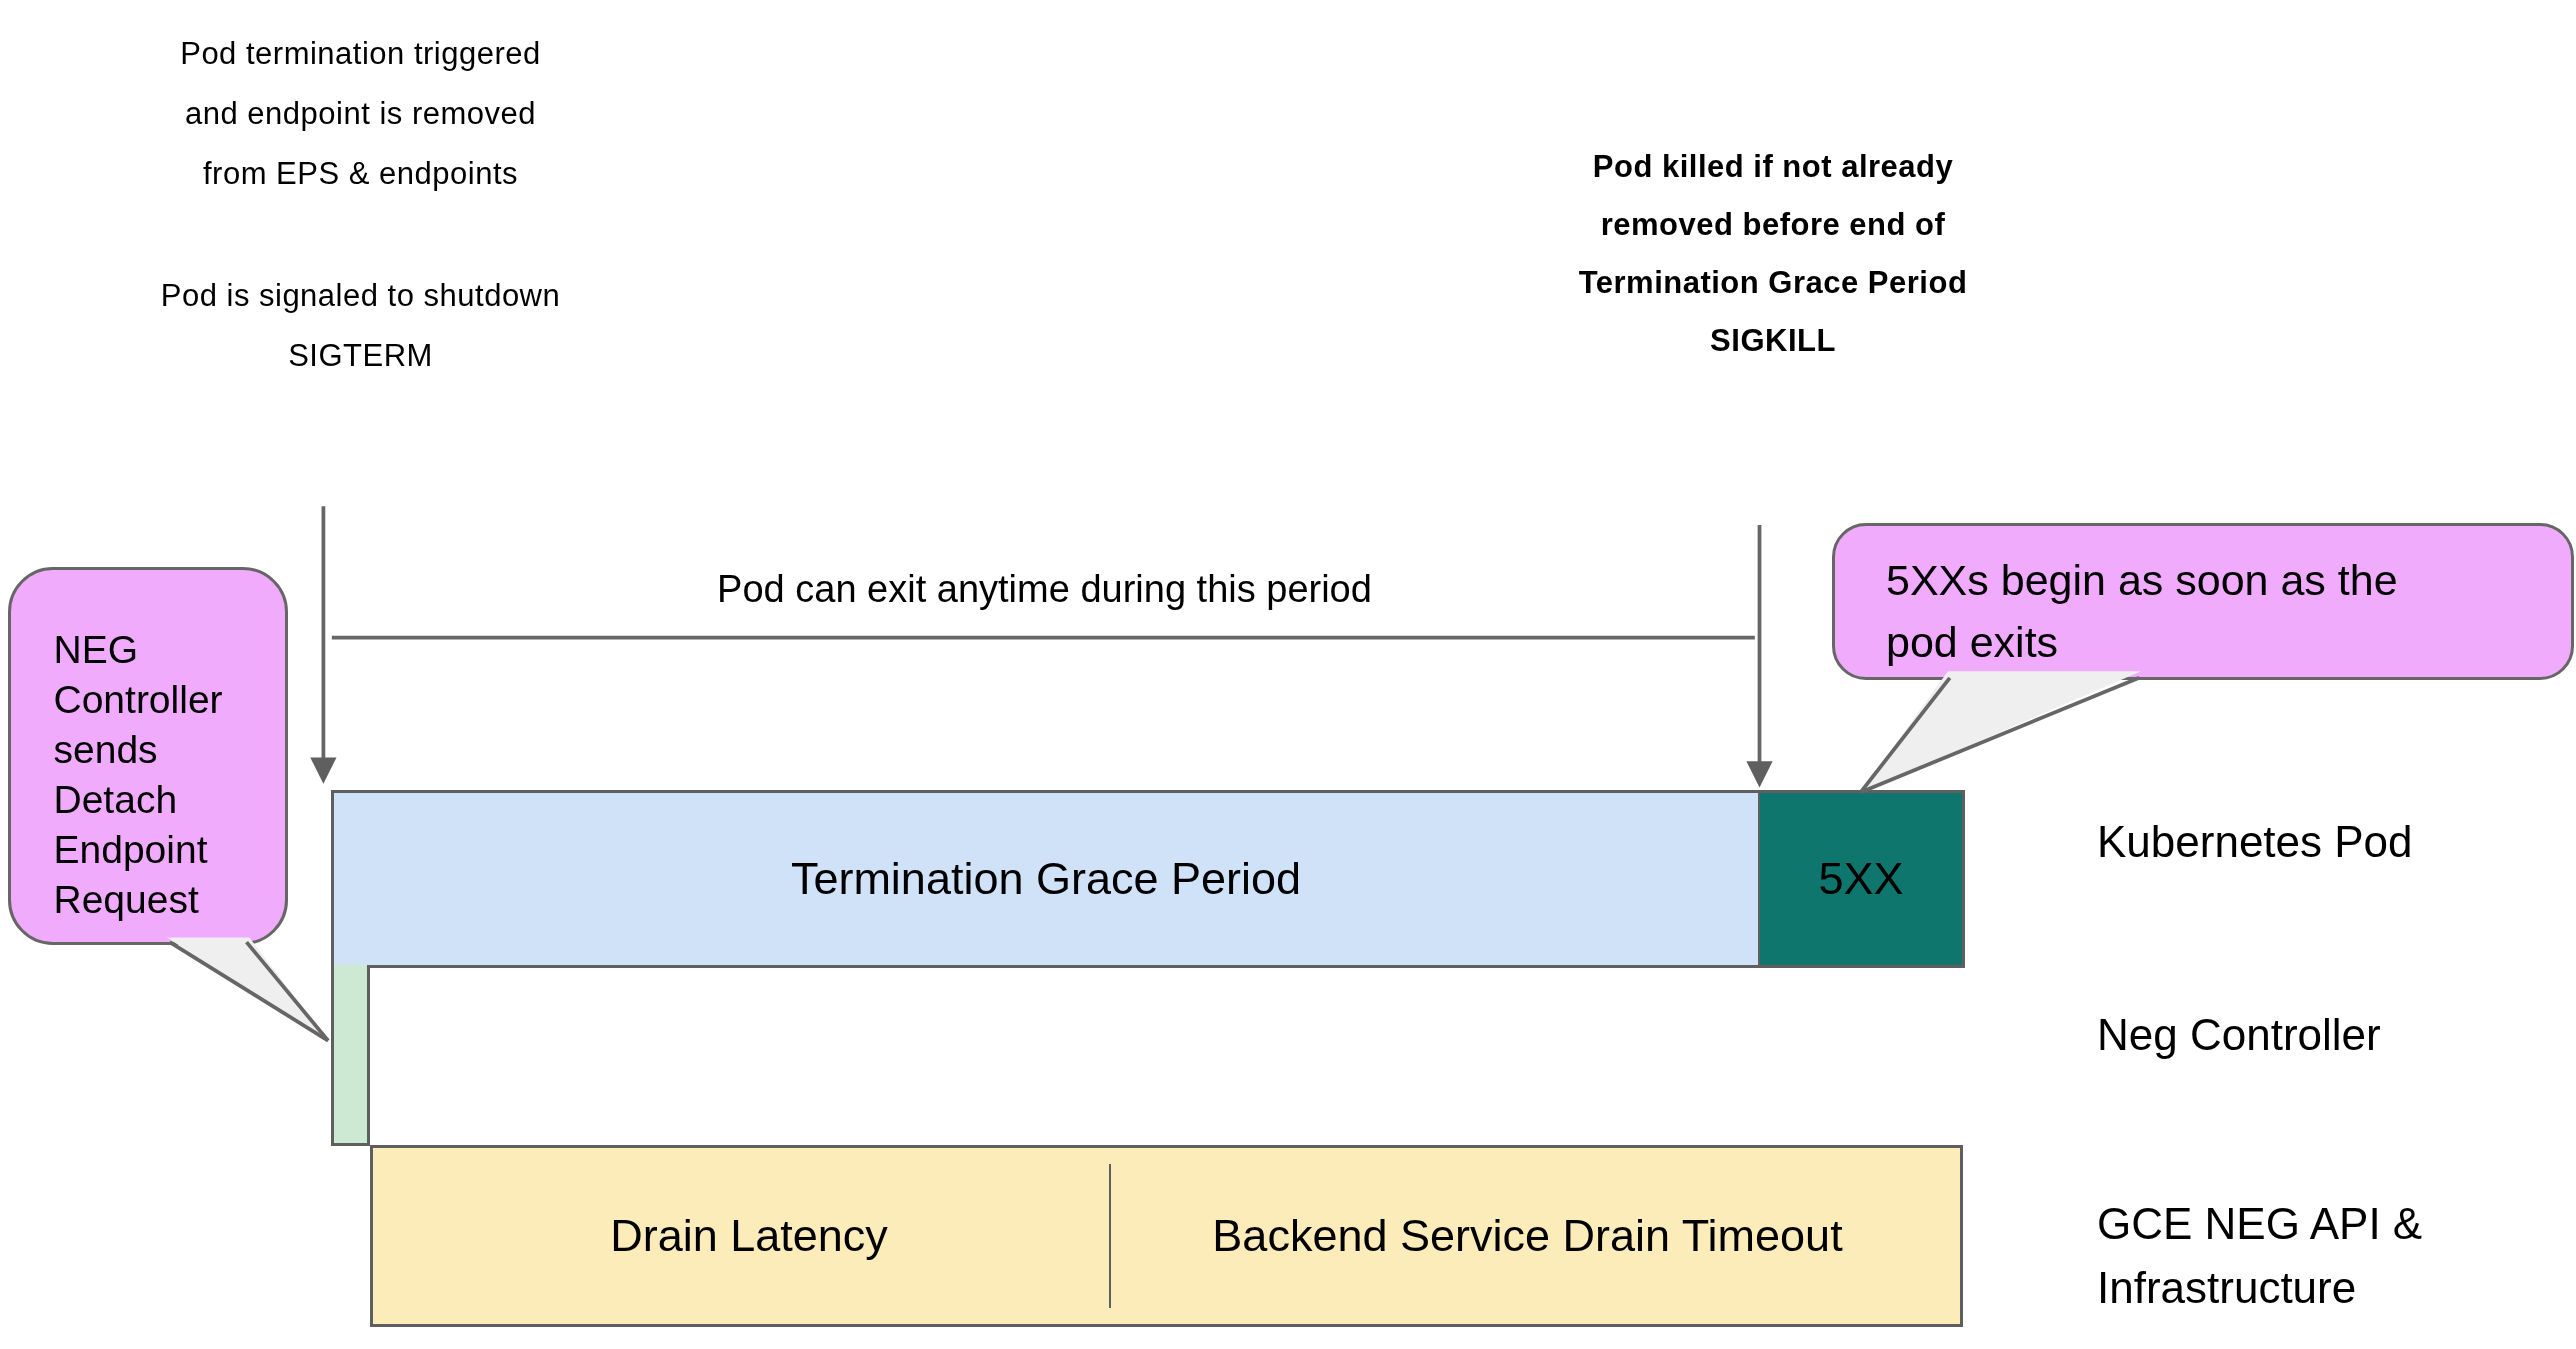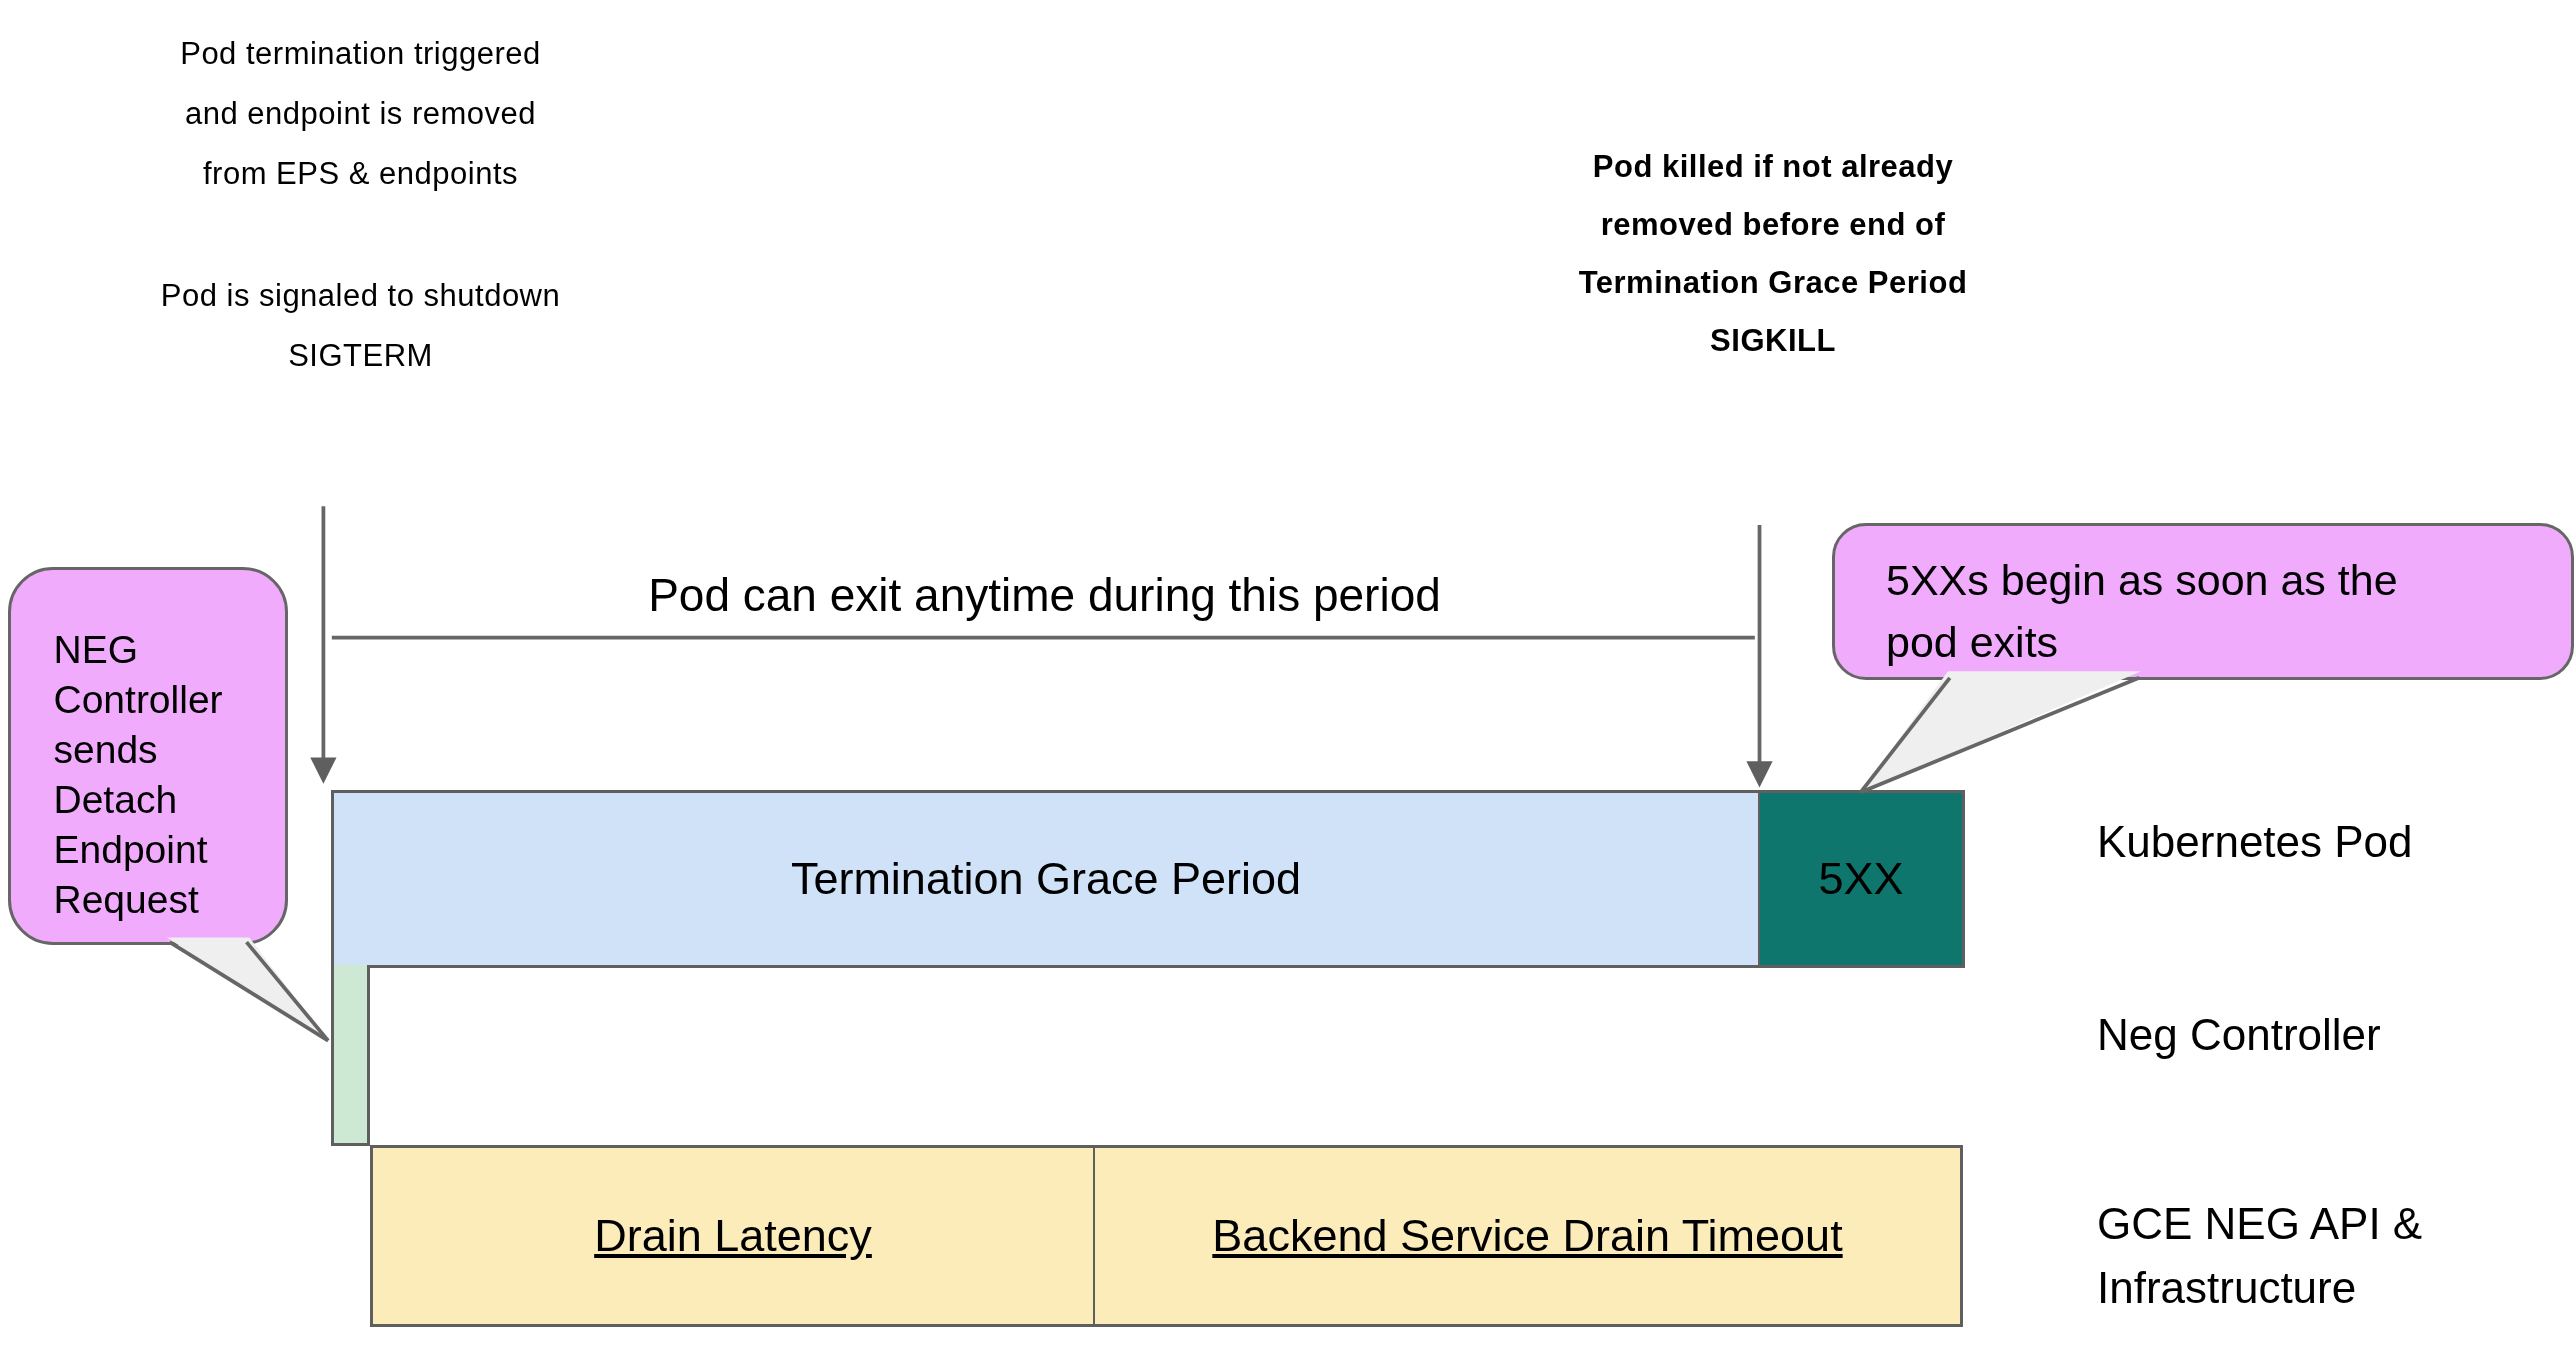--- a/index.html
+++ b/index.html
@@ -2,36 +2,36 @@
 <html style="font-size:15px"><head>
 <meta charset="utf-8">
 <style>
   html,body{margin:0;padding:0;background:#ffffff;}
   #canvas{
     position:relative;width:2576px;height:1350px;background:#ffffff;overflow:hidden;
     font-family:"Liberation Sans", sans-serif;color:#000000;
   }
   .note{position:absolute;text-align:center;font-size:31px;line-height:60px;letter-spacing:0.5px;}
   .note.tight{line-height:58px;font-weight:bold;}
-  .span-label{position:absolute;left:337px;top:568px;width:1415px;text-align:center;font-size:46px;}
+  .span-label{position:absolute;left:337px;top:568px;width:1415px;text-align:center;font-size:38px;}
   .bubble{
     position:absolute;background:#f0abfc;border:3.7px solid #666666;box-sizing:border-box;
   }
   .bubble.left{left:7.5px;top:567px;width:280px;height:378px;border-radius:45px;
     padding:55px 0 0 43px;font-size:39px;line-height:50px;}
   .bubble.right{left:1832px;top:523px;width:742px;height:157px;border-radius:34px;
     padding:23.4px 0 0 51px;font-size:43px;line-height:62px;}
   .bar{
     position:absolute;box-sizing:border-box;border:3.7px solid #5f5f5f;
     display:flex;align-items:center;justify-content:center;font-size:45px;
   }
   .bar-blue{left:331px;top:790px;width:1430px;height:178px;background:#cfe2f7;}
   .bar-pink{left:1760px;top:790px;width:205px;height:178px;background:#0f766e;border-left:none;}
   .bar-green{left:331px;top:965px;width:39px;height:181px;background:#cde9d4;border-top:none;}
-  .bar-yellow{left:370px;top:1145px;width:1593px;height:182px;background:#fbecba;padding:0;justify-content:flex-start;text-decoration:underline;}
+  .bar-yellow{left:370px;top:1145px;width:1593px;height:182px;background:#fbecba;padding:16px;justify-content:flex-start;}
   .bar-yellow .cell{height:100%;display:flex;align-items:center;justify-content:center;box-sizing:border-box;}
   .bar-yellow .cell.first{width:722px;border-right:2.8px solid #5f5f5f;}
   .bar-yellow .cell.second{flex:1;}
   .lane-label{position:absolute;left:2097px;font-size:44px;line-height:64px;white-space:nowrap;}
   svg.overlay{position:absolute;left:0;top:0;pointer-events:none;}
 </style>
 </head>
 <body>
 
 <div id="canvas">

